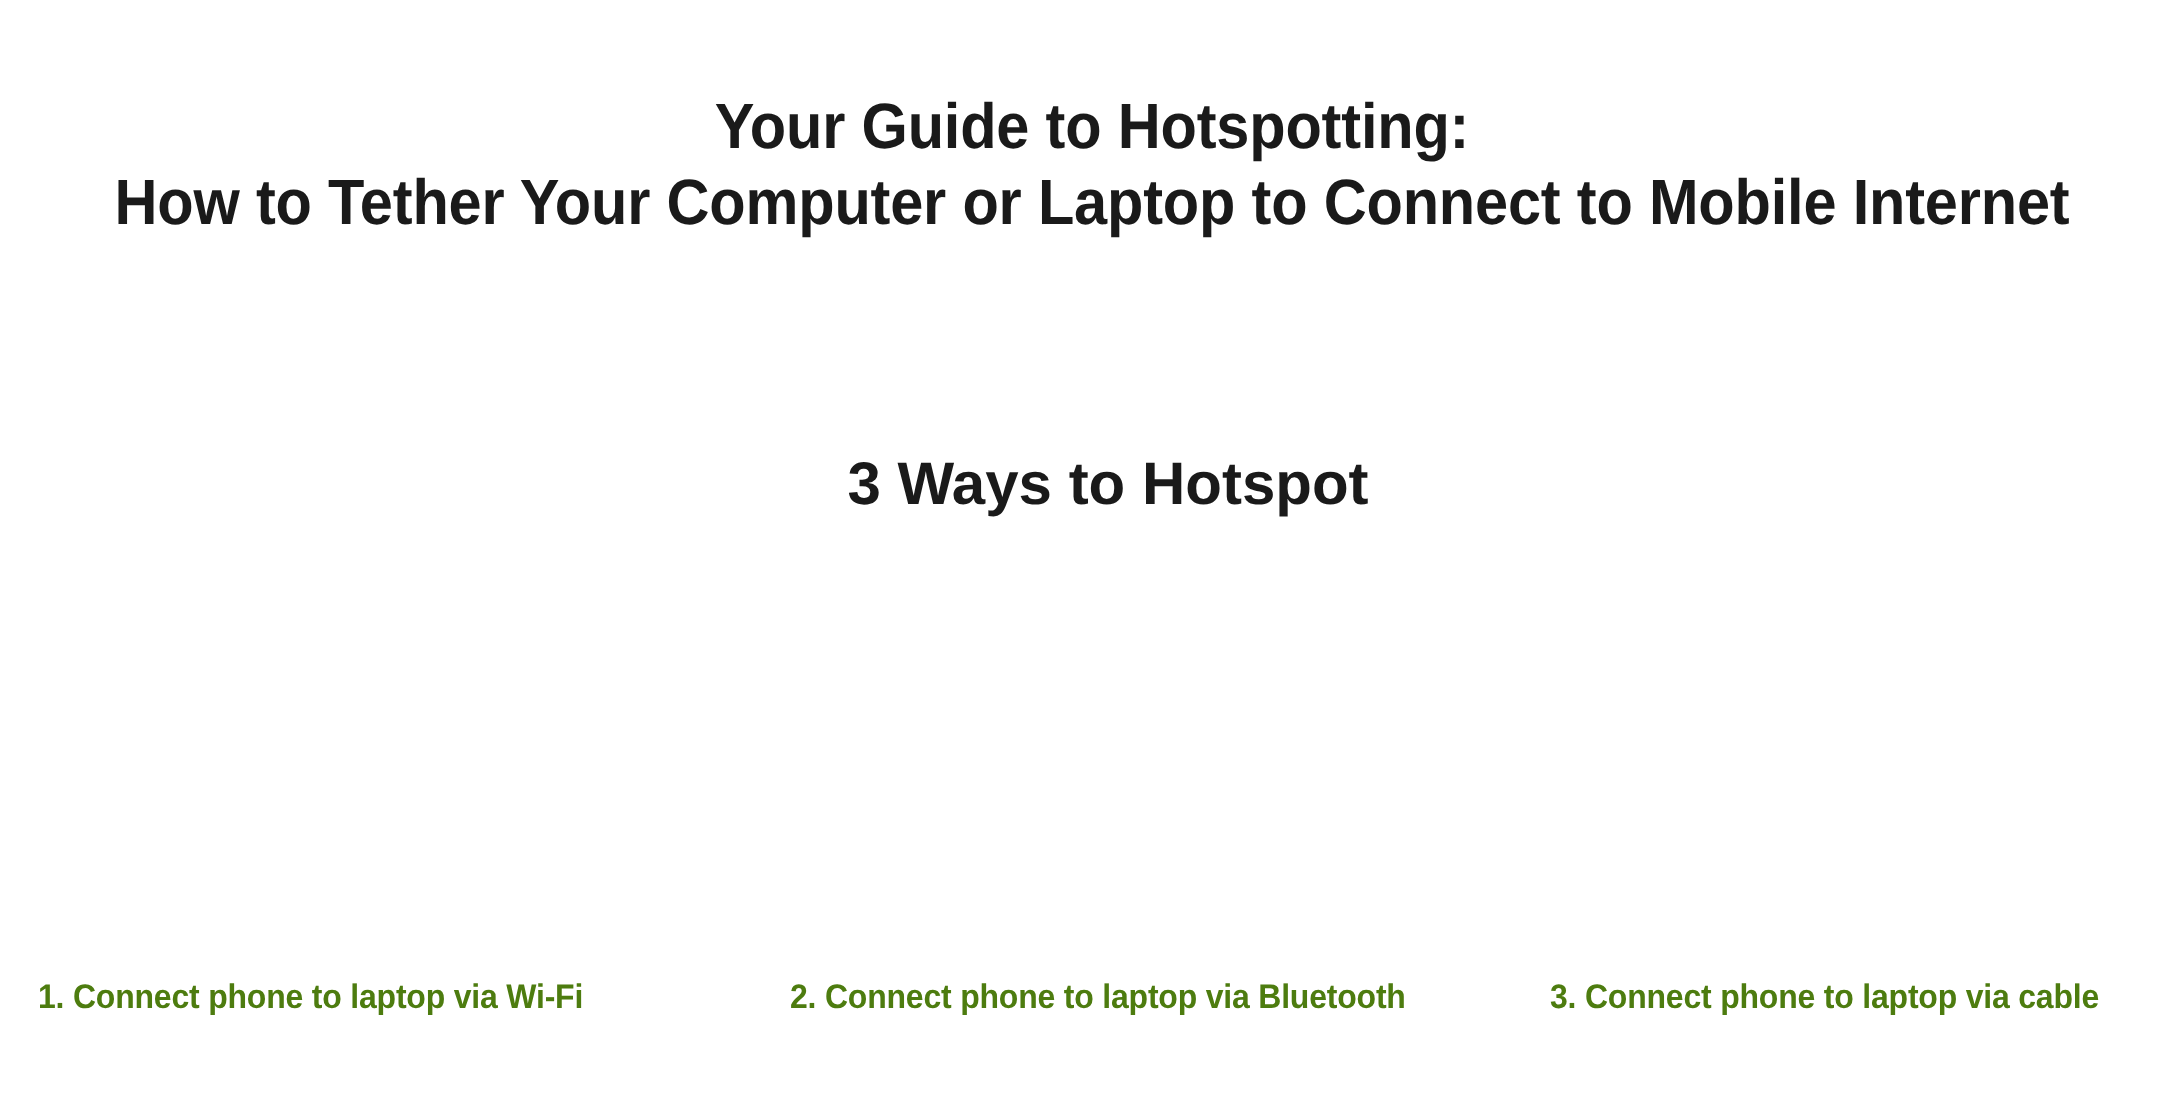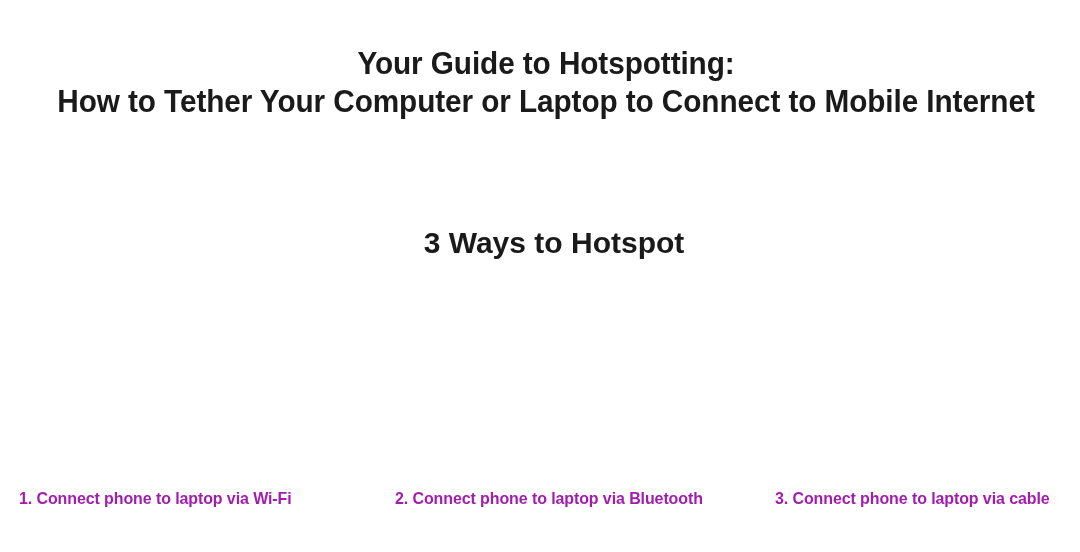--- a/index.html
+++ b/index.html
@@ -90,21 +90,21 @@
   }
   .caption {
     position: absolute;
     top: 0;
     width: 360px;
     font-family: "Liberation Sans", sans-serif;
     font-weight: bold;
     font-size: 17px;
     line-height: 22px;
     letter-spacing: -0.1px;
-    color: #a21caf;
+    color: #4d7c0f;
     white-space: nowrap;
   }
   .caption > span {
     display: inline-block;
     transform: scaleX(0.94);
     transform-origin: left center;
   }
   .caption.c1 { left: 19px;  text-align: left; }
   .caption.c2 { left: 379px; text-align: center; }
   .caption.c3 { left: 775px; text-align: left; }

